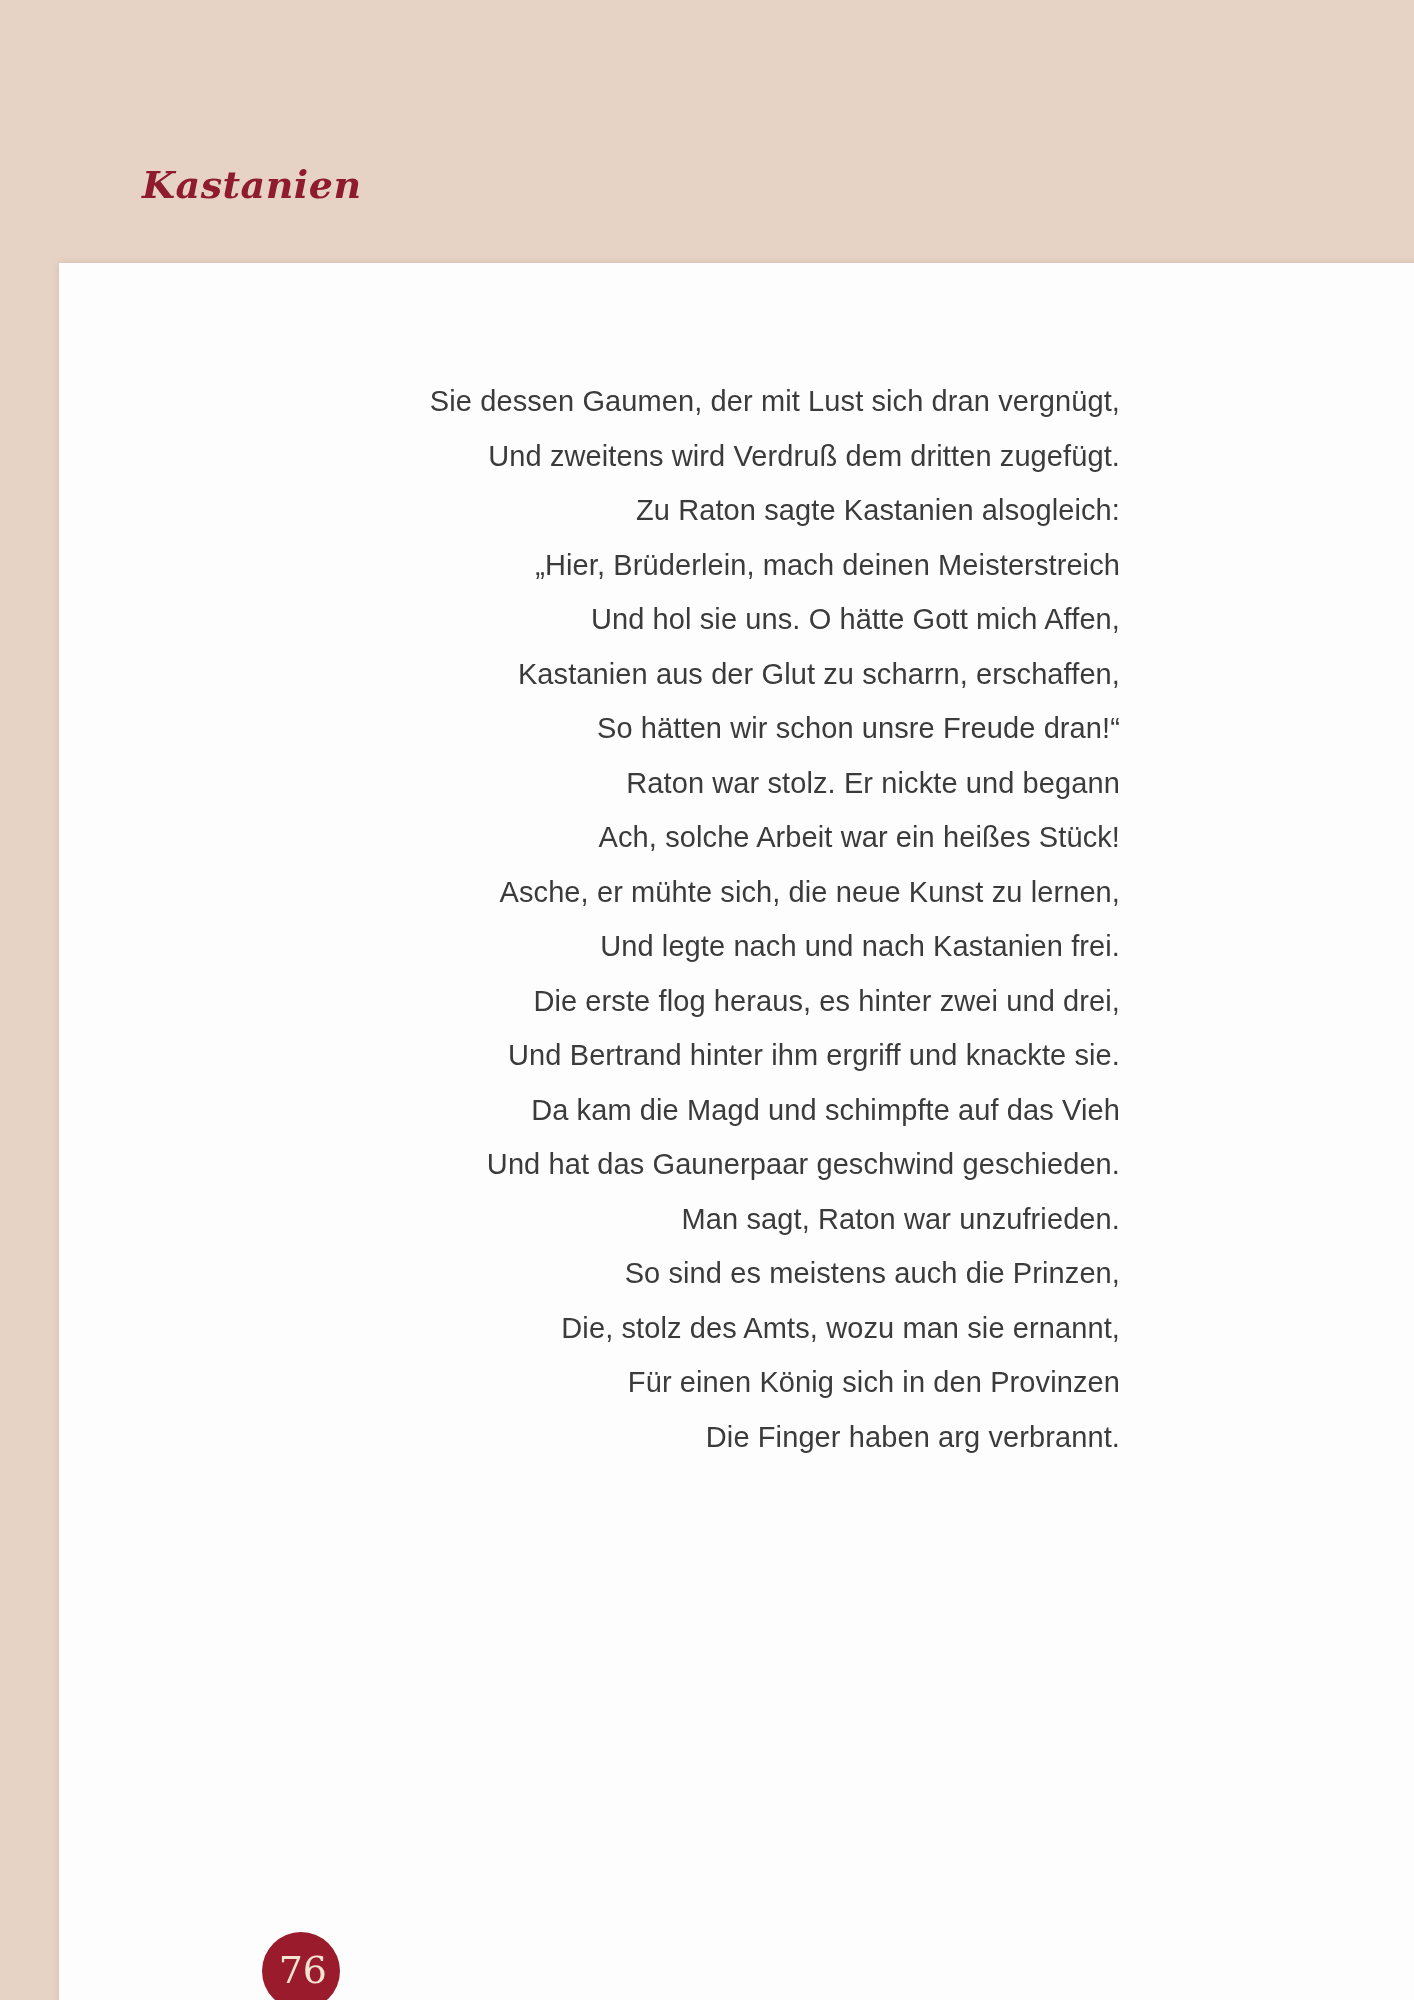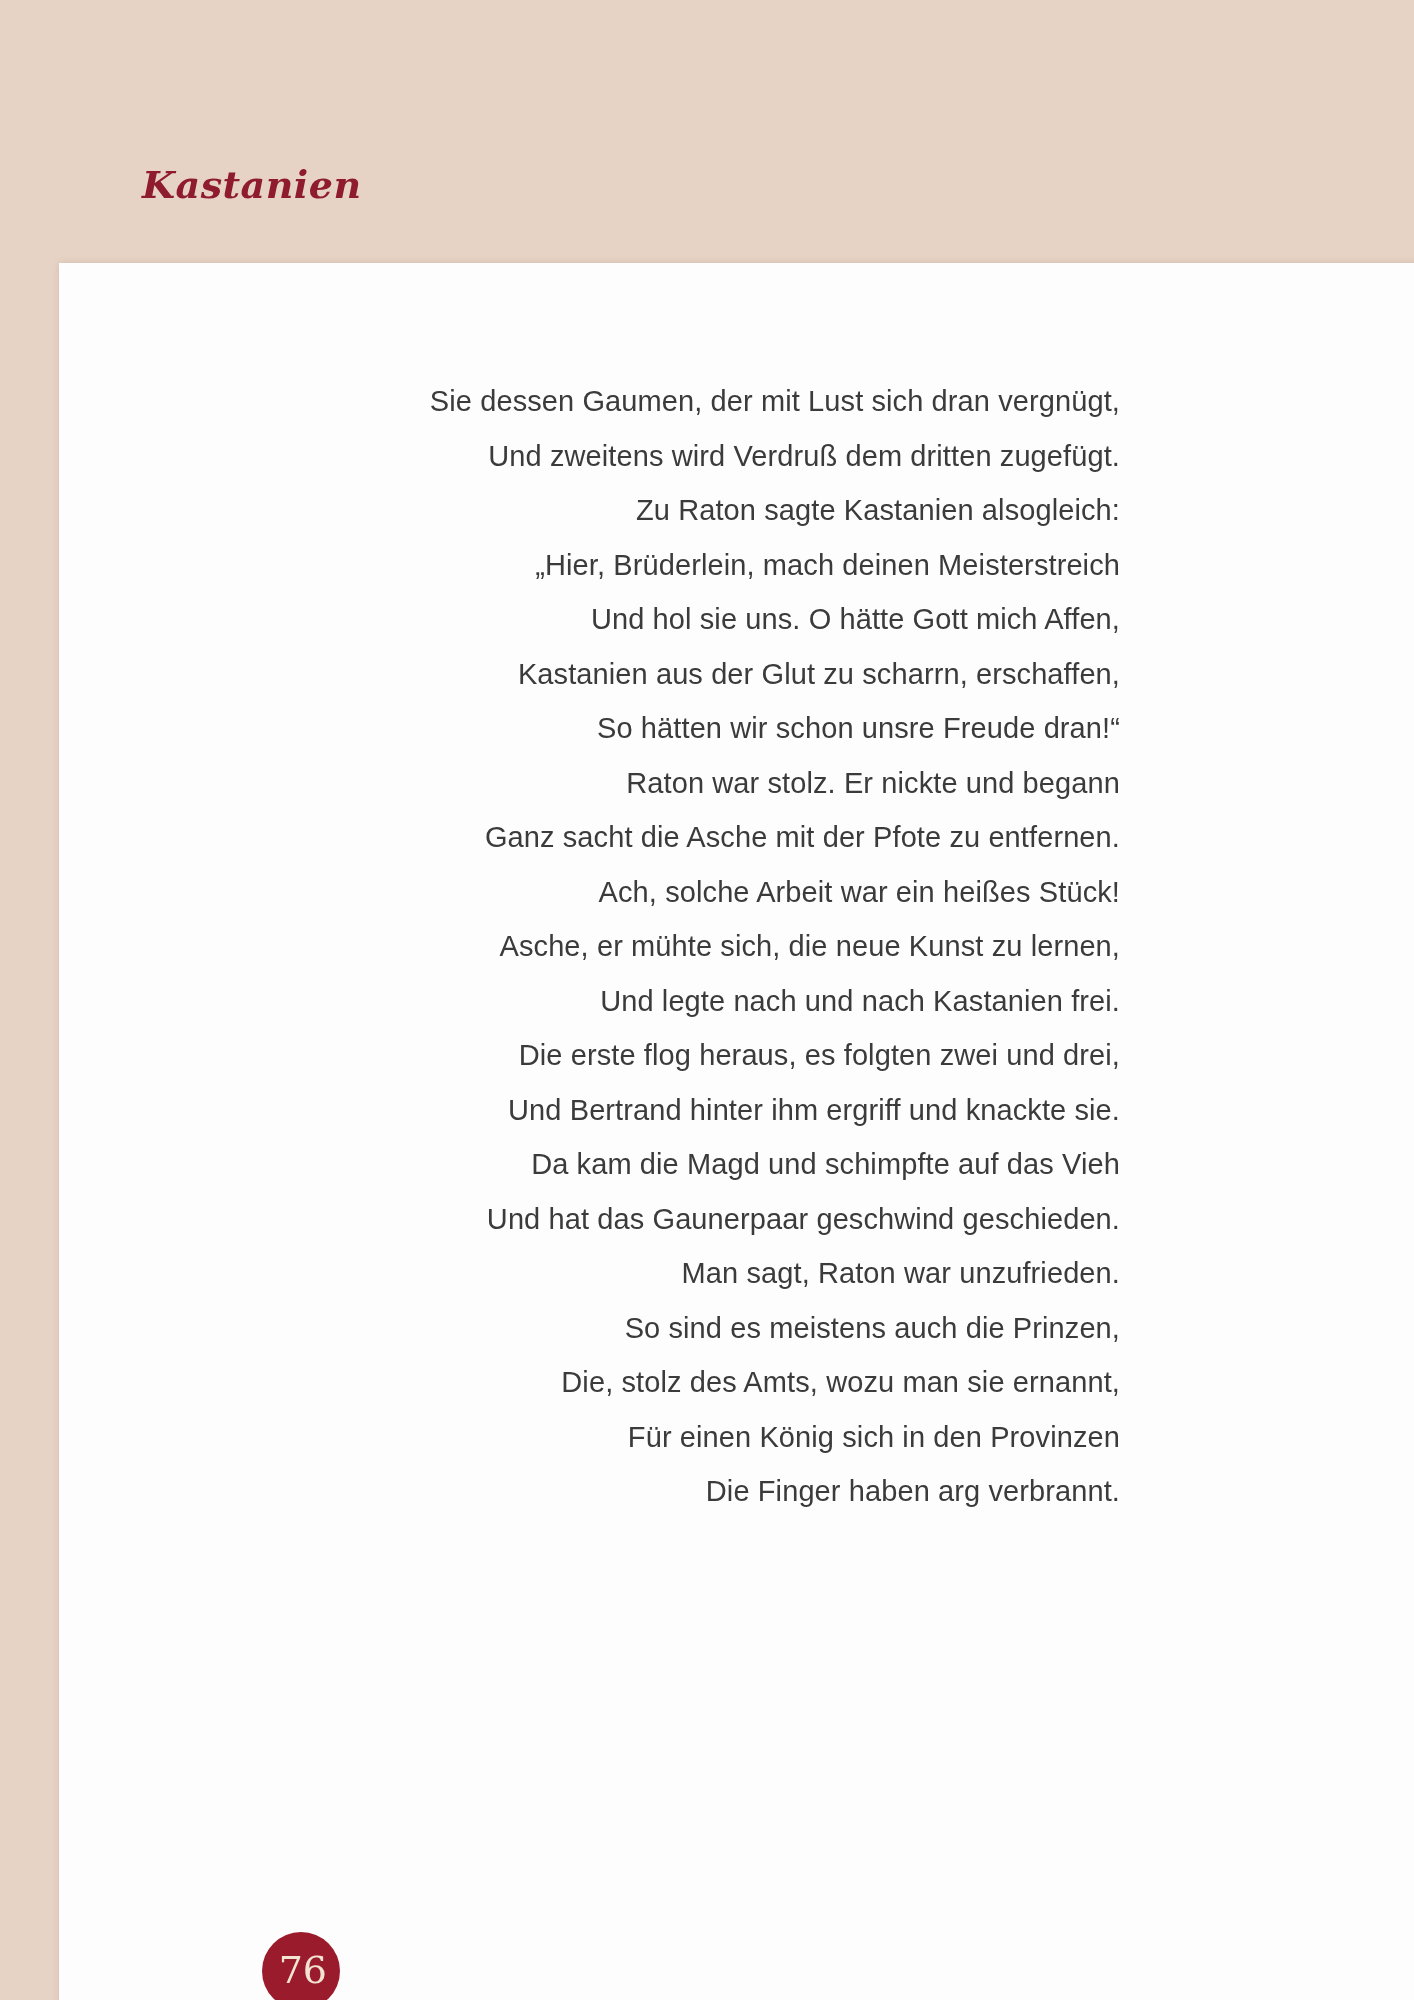--- a/index.html
+++ b/index.html
@@ -89,25 +89,24 @@
 
     <div class="poem">
         <div class="poem-line">Sie dessen Gaumen, der mit Lust sich dran vergnügt,</div>
         <div class="poem-line">Und zweitens wird Verdruß dem dritten zugefügt.</div>
         <div class="poem-line">Zu Raton sagte Kastanien alsogleich:</div>
         <div class="poem-line">„Hier, Brüderlein, mach deinen Meisterstreich</div>
         <div class="poem-line">Und hol sie uns. O hätte Gott mich Affen,</div>
         <div class="poem-line">Kastanien aus der Glut zu scharrn, erschaffen,</div>
         <div class="poem-line">So hätten wir schon unsre Freude dran!“</div>
         <div class="poem-line">Raton war stolz. Er nickte und begann</div>
-        <div class="poem-line">Ganz sacht die Asche mit der Pfote zu entfernen.</div>
         <div class="poem-line">Ach, solche Arbeit war ein heißes Stück!</div>
         <div class="poem-line">Asche, er mühte sich, die neue Kunst zu lernen,</div>
         <div class="poem-line">Und legte nach und nach Kastanien frei.</div>
-        <div class="poem-line">Die erste flog heraus, es folgten zwei und drei,</div>
+        <div class="poem-line">Die erste flog heraus, es hinter zwei und drei,</div>
         <div class="poem-line">Und Bertrand hinter ihm ergriff und knackte sie.</div>
         <div class="poem-line">Da kam die Magd und schimpfte auf das Vieh</div>
         <div class="poem-line">Und hat das Gaunerpaar geschwind geschieden.</div>
         <div class="poem-line">Man sagt, Raton war unzufrieden.</div>
         <div class="poem-line">So sind es meistens auch die Prinzen,</div>
         <div class="poem-line">Die, stolz des Amts, wozu man sie ernannt,</div>
         <div class="poem-line">Für einen König sich in den Provinzen</div>
         <div class="poem-line">Die Finger haben arg verbrannt.</div>
       </div>
 

